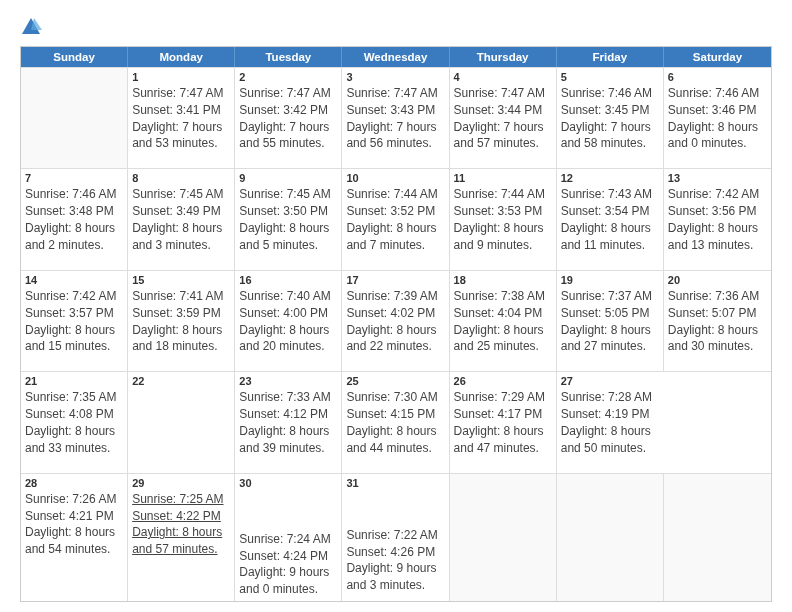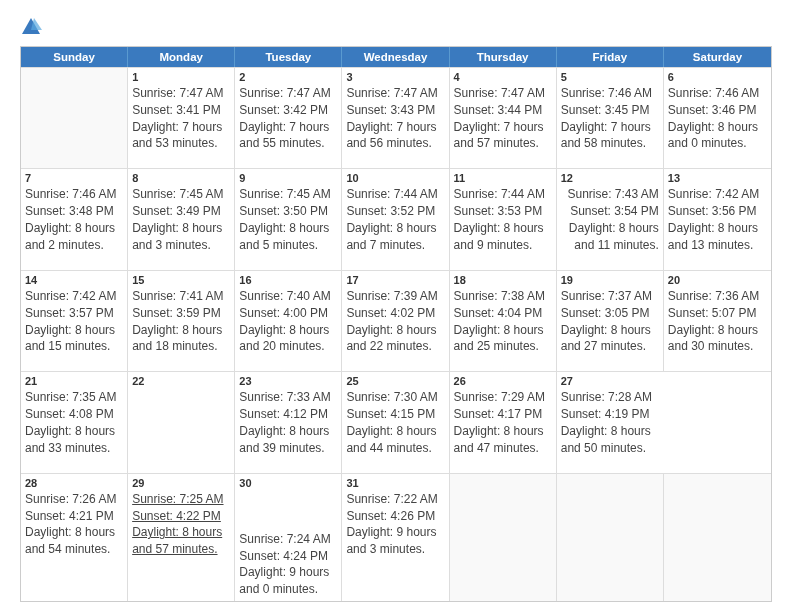--- a/index.html
+++ b/index.html
@@ -212,21 +212,21 @@
 Daylight: 8 hours and 7 minutes.</div>
           </div>
           <div class="cal-cell">
             <div class="day-num">11</div>
             <div class="cell-text" style="white-space: pre-line;">Sunrise: 7:44 AM
 Sunset: 3:53 PM
 Daylight: 8 hours and 9 minutes.</div>
           </div>
           <div class="cal-cell">
             <div class="day-num">12</div>
-            <div class="cell-text" style="white-space: pre-line; text-align: right;">Sunrise: 7:43 AM
+            <div class="cell-text" style="white-space: pre-line;">Sunrise: 7:43 AM
 Sunset: 3:54 PM
 Daylight: 8 hours and 11 minutes.</div>
           </div>
           <div class="cal-cell">
             <div class="day-num">13</div>
             <div class="cell-text" style="white-space: pre-line;">Sunrise: 7:42 AM
 Sunset: 3:56 PM
 Daylight: 8 hours and 13 minutes.</div>
           </div>
         </div>
@@ -257,21 +257,21 @@
           </div>
           <div class="cal-cell">
             <div class="day-num">18</div>
             <div class="cell-text" style="white-space: pre-line;">Sunrise: 7:38 AM
 Sunset: 4:04 PM
 Daylight: 8 hours and 25 minutes.</div>
           </div>
           <div class="cal-cell">
             <div class="day-num">19</div>
             <div class="cell-text" style="white-space: pre-line;">Sunrise: 7:37 AM
-Sunset: 3:05 PM
+Sunset: 5:05 PM
 Daylight: 8 hours and 27 minutes.</div>
           </div>
           <div class="cal-cell">
             <div class="day-num">20</div>
             <div class="cell-text" style="white-space: pre-line;">Sunrise: 7:36 AM
 Sunset: 5:07 PM
 Daylight: 8 hours and 30 minutes.</div>
           </div>
         </div>
         <div class="cal-row">
@@ -323,21 +323,21 @@
 Daylight: 8 hours and 57 minutes.</div>
           </div>
           <div class="cal-cell">
             <div class="day-num">30</div>
             <div class="cell-text" style="white-space: pre-line; margin-top: 40px;">Sunrise: 7:24 AM
 Sunset: 4:24 PM
 Daylight: 9 hours and 0 minutes.</div>
           </div>
           <div class="cal-cell">
             <div class="day-num">31</div>
-            <div class="cell-text" style="white-space: pre-line;">Sunrise: 7:22 AM
+            <div class="cell-text" style="white-space: pre-line; margin-top: 36px;">Sunrise: 7:22 AM
 Sunset: 4:26 PM
 Daylight: 9 hours and 3 minutes.</div>
           </div>
           <div class="cal-cell empty"></div>
           <div class="cal-cell empty"></div>
           <div class="cal-cell empty"></div>
         </div>
       </div>
   </div>
 </div>

